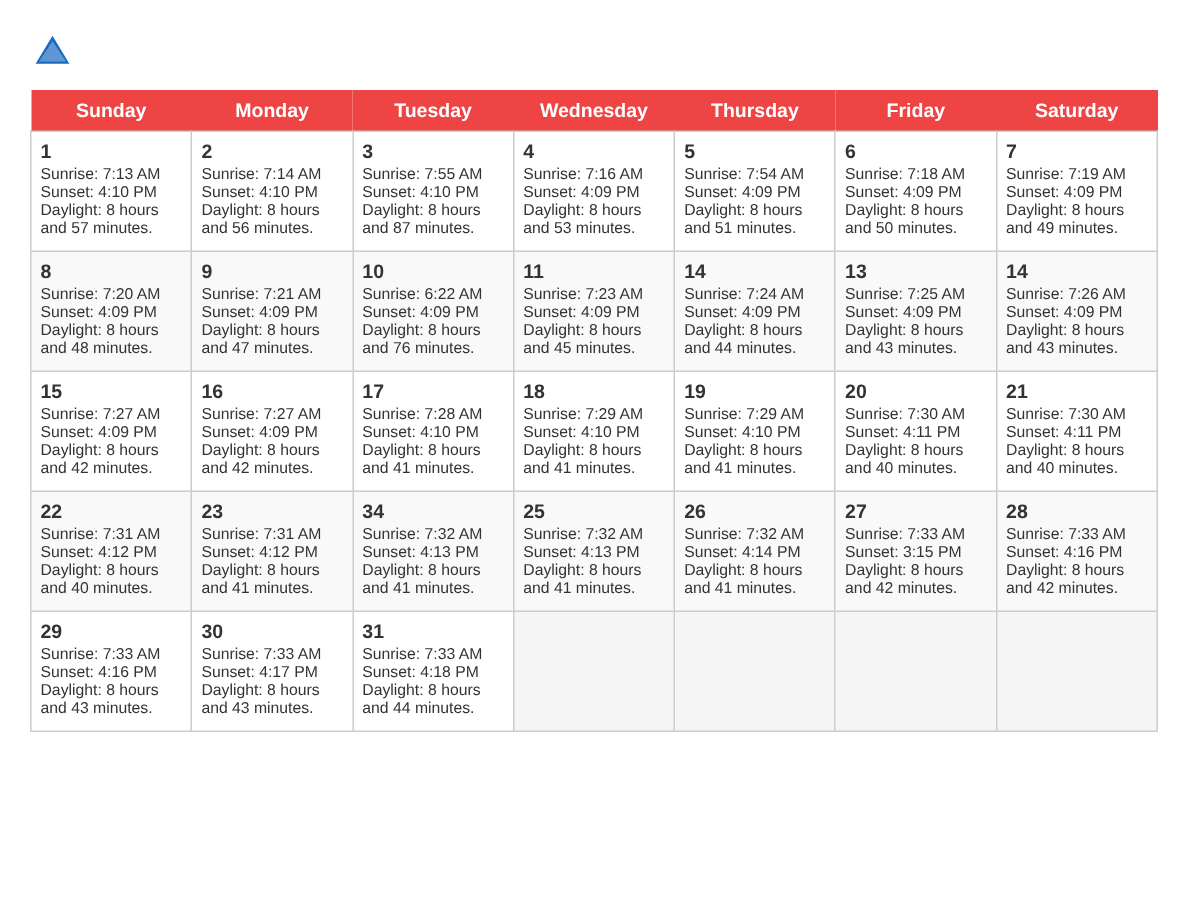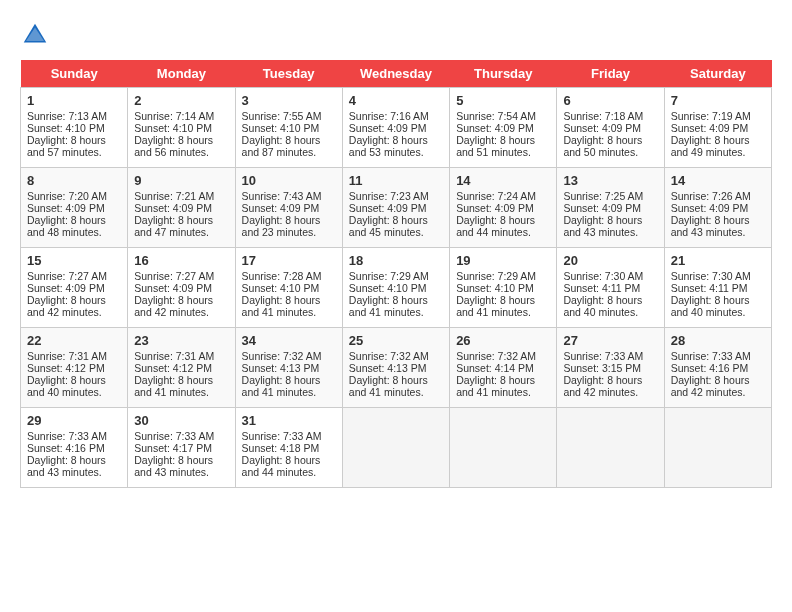--- a/index.html
+++ b/index.html
@@ -169,23 +169,23 @@
         <span>Daylight: 8 hours and 48 minutes.</span>
       </td>
           <td>
         <span class="day-number">9</span>
         <span>Sunrise: 7:21 AM</span><br>
         <span>Sunset: 4:09 PM</span><br>
         <span>Daylight: 8 hours and 47 minutes.</span>
       </td>
           <td>
         <span class="day-number">10</span>
-        <span>Sunrise: 7:43 AM</span><br>
-        <span>Sunset: 4:09 PM</span><br>
-        <span>Daylight: 8 hours and 23 minutes.</span>
+        <span>Sunrise: 6:22 AM</span><br>
+        <span>Sunset: 4:09 PM</span><br>
+        <span>Daylight: 8 hours and 76 minutes.</span>
       </td>
           <td>
         <span class="day-number">11</span>
         <span>Sunrise: 7:23 AM</span><br>
         <span>Sunset: 4:09 PM</span><br>
         <span>Daylight: 8 hours and 45 minutes.</span>
       </td>
           <td>
         <span class="day-number">14</span>
         <span>Sunrise: 7:24 AM</span><br>

